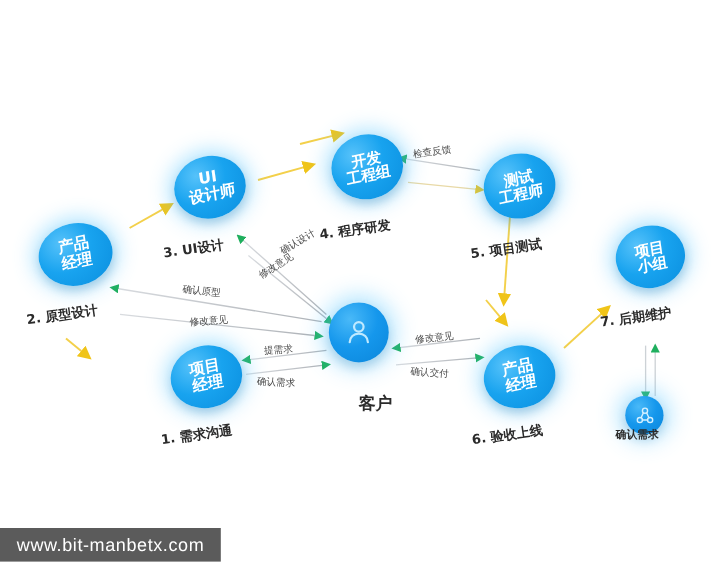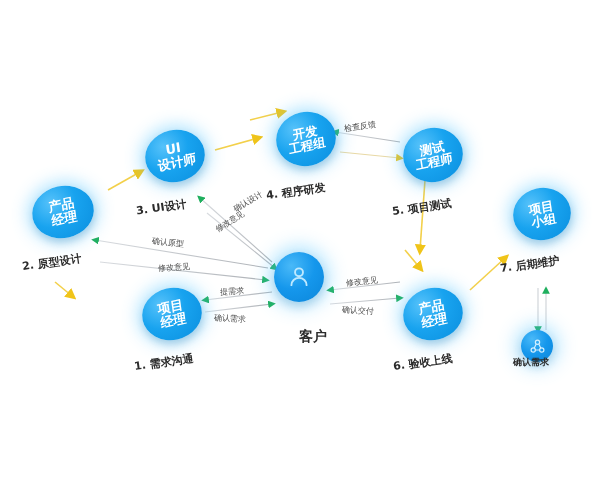--- a/index.html
+++ b/index.html
@@ -210,14 +210,15 @@
   <div class="edge-label" style="left:214px;top:216px;transform:rotate(-32deg);">修改意见</div>
 
   <div class="edge-label" style="left:220px;top:286px;transform:rotate(-4deg);">提需求</div>
   <div class="edge-label" style="left:214px;top:313px;transform:rotate(3deg);">确认需求</div>
 
   <div class="edge-label" style="left:346px;top:276px;transform:rotate(-6deg);">修改意见</div>
   <div class="edge-label" style="left:342px;top:305px;transform:rotate(4deg);">确认交付</div>
 
   <div class="edge-label" style="left:344px;top:121px;transform:rotate(-8deg);">检查反馈</div>
 
+  <div class="wm" id="wm-bottom">www.bit-manbetx.com</div>
 
 </div>
 
 </body></html>

